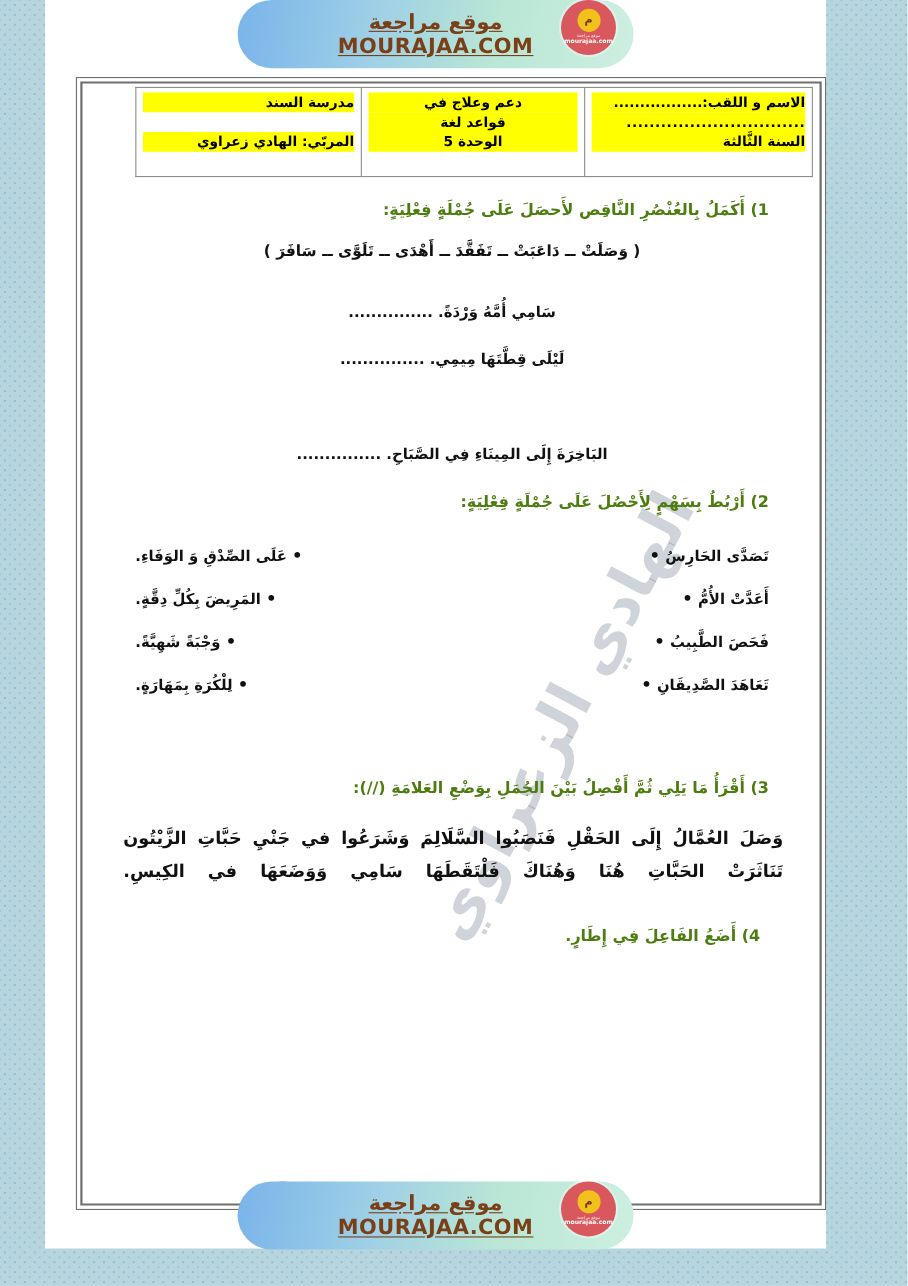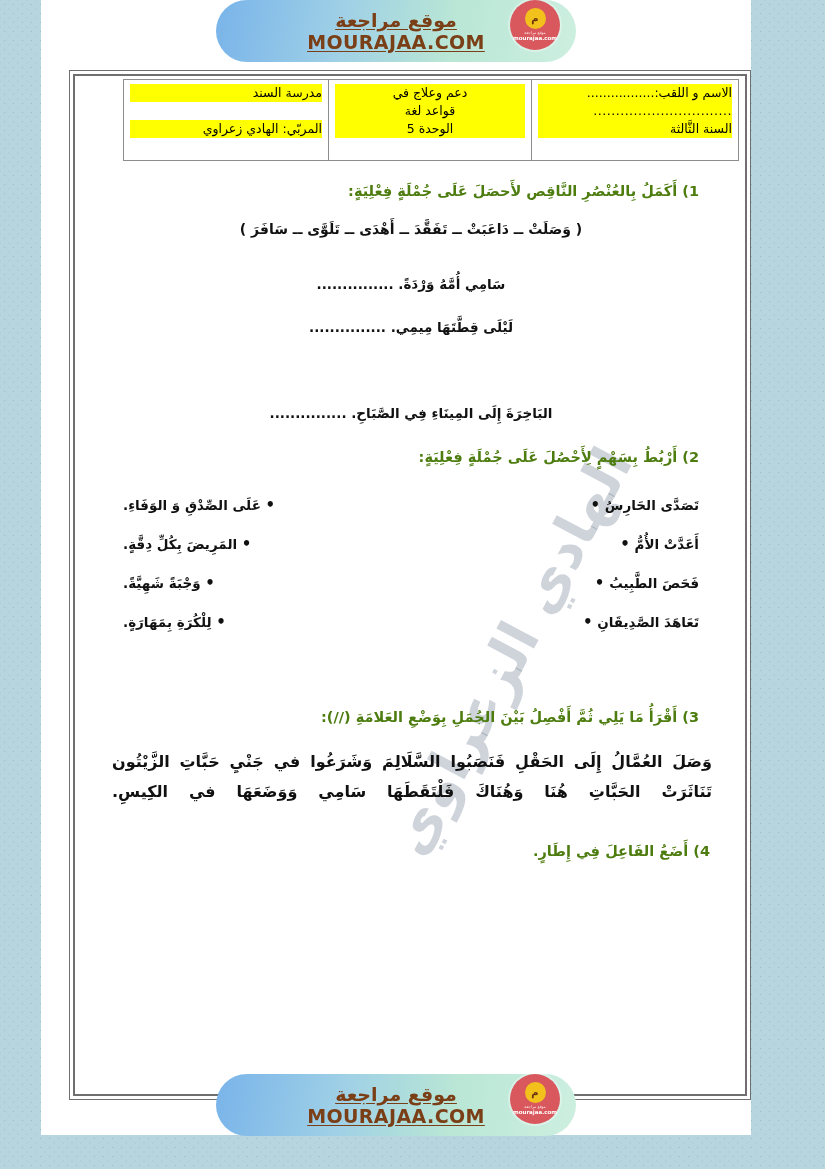--- a/index.html
+++ b/index.html
@@ -179,21 +179,21 @@
     table-layout: fixed;
     direction: rtl;
     z-index: 5;
   }
   .hdr-table td {
     border: 1px solid #8d8d8d;
     vertical-align: top;
     padding: 4px 6px 6px 6px;
     height: 70px;
     font-size: 12.5px;
-    font-weight: normal;
+    font-weight: bold;
     color: #000;
     line-height: 1.45;
   }
   .hdr-cell-right { width: 192px; text-align: right; }
   .hdr-cell-mid   { width: 190px; text-align: center; }
   .hdr-cell-left  { width: 194px; text-align: right; }
   .hl { background: #ffff00; }
   .hdr-spacer { display: block; height: 18px; }
   .dots-line { letter-spacing: 0.5px; }
 
@@ -285,21 +285,21 @@
     direction: rtl;
     text-align: justify;
     text-align-last: justify;
     font-size: 16px;
     font-weight: bold;
     color: #111;
     line-height: 1.9;
     z-index: 5;
   }
 
-  .q4-title  { right: 42px; top: 772px; width: 576px; }
+  .q4-title  { right: 61px; top: 772px; width: 576px; }
   .q4-body   { right: 53px; top: 822px; width: 576px; text-align: right; }
 </style>
 </head>
 <body>
 
 <div class="outer-texture"></div>
 
 <div class="paper"></div>
 
 <div class="banner banner-top">

